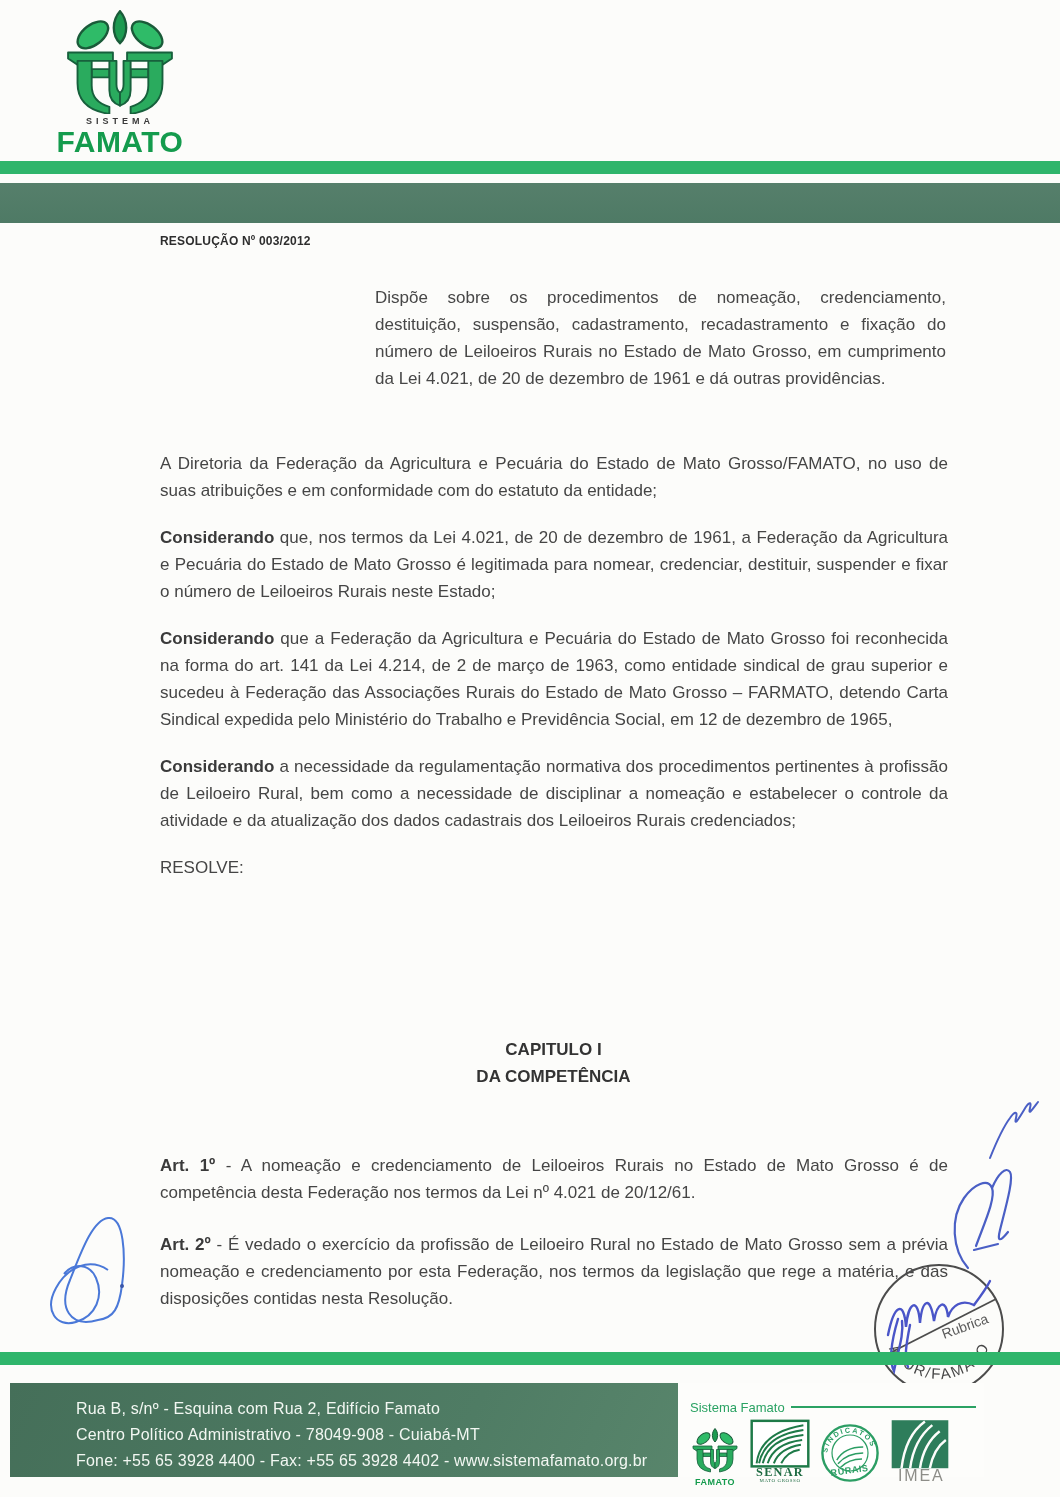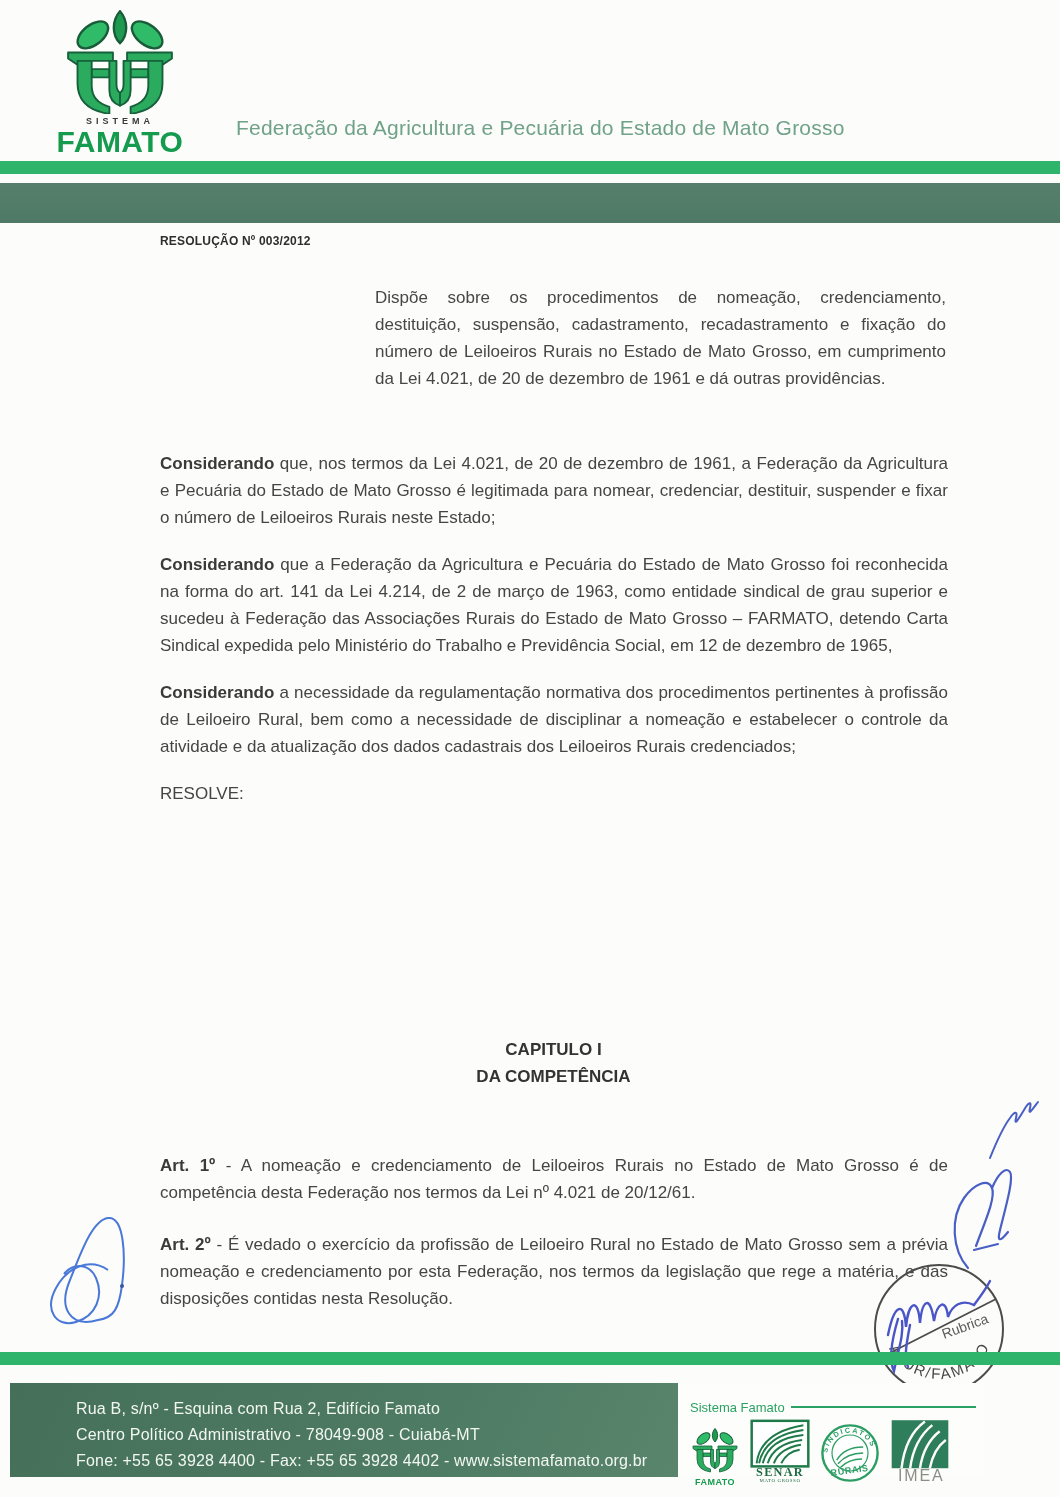--- a/index.html
+++ b/index.html
@@ -82,30 +82,30 @@
           <rect x="26" y="50" width="15" height="7"></rect>
           <path d="M26,43 L26,64 Q26,78 41,82 L41,88 Q14,84 14,62 L14,43 Z"></path>
           <path d="M41,43 L41,68 Q41,78 50,81 L50,70 Q47,68 47,63 L47,43 Z"></path>
         </g>
       </g>
     </svg>
     <span class="logo-sistema">SISTEMA</span>
     <span class="logo-famato">FAMATO</span>
   </div>
 
-  <div class="org-title">Federação da Agricultura e Pecuária do Estado de Mato Grosso</div>
 
   <div class="stripe stripe-top"></div>
   <div class="band-dark"></div>
 
   <div class="doc-title">RESOLUÇÃO Nº 003/2012</div>
 
   <div class="epigraph">Dispõe sobre os procedimentos de nomeação, credenciamento, destituição, suspensão, cadastramento, recadastramento e fixação do número de Leiloeiros Rurais no Estado de Mato Grosso, em cumprimento da Lei 4.021, de 20 de dezembro de 1961 e dá outras providências.</div>
 
   <div class="body-col">
+    <p class="para"><strong></strong><span>A Diretoria da Federação da Agricultura e Pecuária do Estado de Mato Grosso/FAMATO, no uso de suas atribuições e em conformidade com do estatuto da entidade;</span></p>
     <p class="para"><strong>Considerando</strong><span> que, nos termos da Lei 4.021, de 20 de dezembro de 1961, a Federação da Agricultura e Pecuária do Estado de Mato Grosso é legitimada para nomear, credenciar, destituir, suspender e fixar o número de Leiloeiros Rurais neste Estado;</span></p>
     <p class="para"><strong>Considerando</strong><span> que a Federação da Agricultura e Pecuária do Estado de Mato Grosso foi reconhecida na forma do art. 141 da Lei 4.214, de 2 de março de 1963, como entidade sindical de grau superior e sucedeu à Federação das Associações Rurais do Estado de Mato Grosso – FARMATO, detendo Carta Sindical expedida pelo Ministério do Trabalho e Previdência Social, em 12 de dezembro de 1965,</span></p>
     <p class="para"><strong>Considerando</strong><span> a necessidade da regulamentação normativa dos procedimentos pertinentes à profissão de Leiloeiro Rural, bem como a necessidade de disciplinar a nomeação e estabelecer o controle da atividade e da atualização dos dados cadastrais dos Leiloeiros Rurais credenciados;</span></p>
     <p class="para resolve">RESOLVE:</p>
   </div>
 
   <div class="chapter">
     <div>CAPITULO I</div>
     <div>DA COMPETÊNCIA</div>
   </div>

